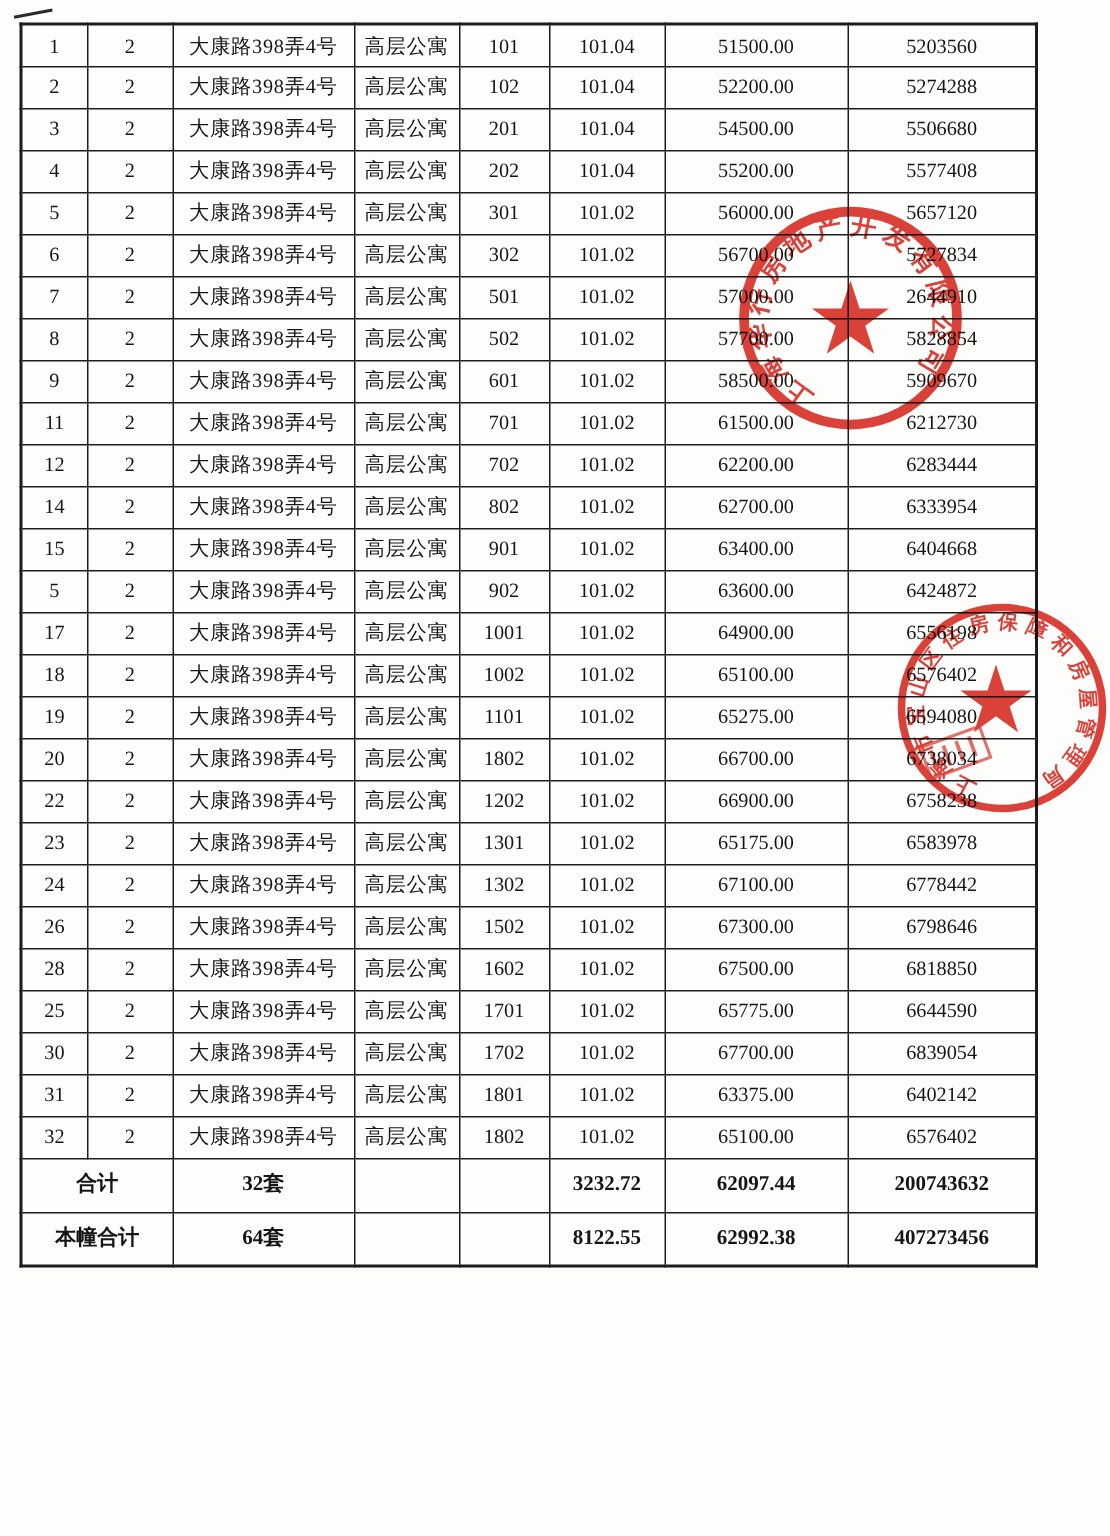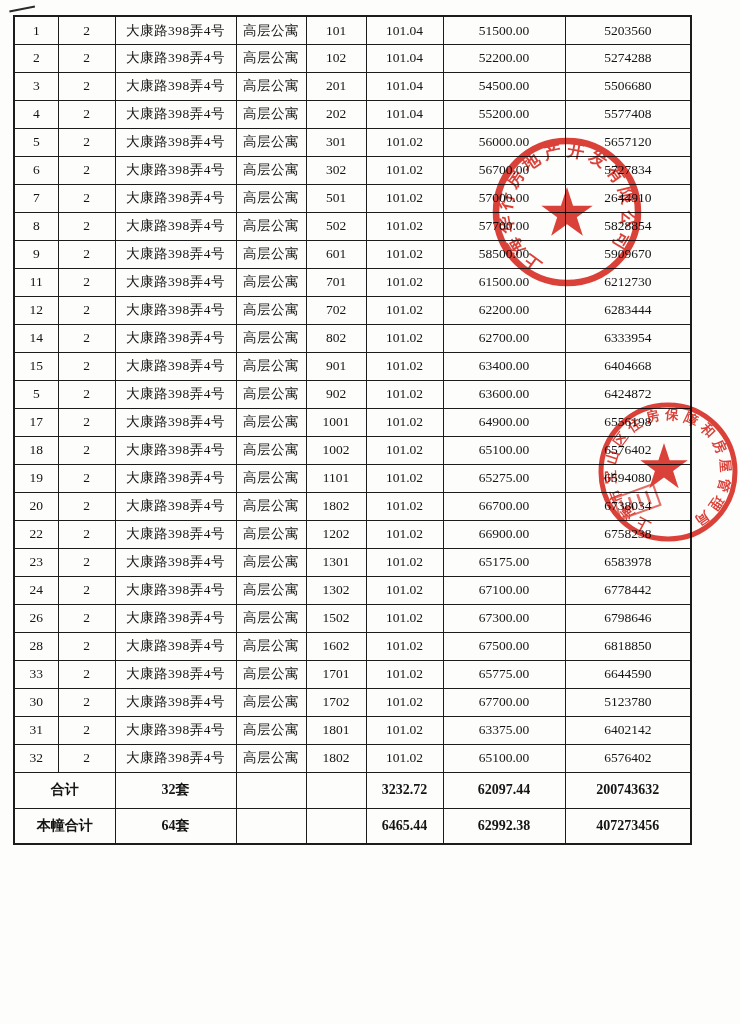--- a/index.html
+++ b/index.html
@@ -286,38 +286,38 @@
         <td class="c-idx">28</td>
         <td class="c-bld">2</td>
         <td class="c-addr">大康路398弄4号</td>
         <td class="c-type">高层公寓</td>
         <td class="c-room">1602</td>
         <td class="c-area">101.02</td>
         <td class="c-price">67500.00</td>
         <td class="c-total">6818850</td>
       </tr>
         <tr class="data-row">
-        <td class="c-idx">33</td>
+        <td class="c-idx">25</td>
         <td class="c-bld">2</td>
         <td class="c-addr">大康路398弄4号</td>
         <td class="c-type">高层公寓</td>
         <td class="c-room">1701</td>
         <td class="c-area">101.02</td>
         <td class="c-price">65775.00</td>
         <td class="c-total">6644590</td>
       </tr>
         <tr class="data-row">
         <td class="c-idx">30</td>
         <td class="c-bld">2</td>
         <td class="c-addr">大康路398弄4号</td>
         <td class="c-type">高层公寓</td>
         <td class="c-room">1702</td>
         <td class="c-area">101.02</td>
         <td class="c-price">67700.00</td>
-        <td class="c-total">5123780</td>
+        <td class="c-total">6839054</td>
       </tr>
         <tr class="data-row">
         <td class="c-idx">31</td>
         <td class="c-bld">2</td>
         <td class="c-addr">大康路398弄4号</td>
         <td class="c-type">高层公寓</td>
         <td class="c-room">1801</td>
         <td class="c-area">101.02</td>
         <td class="c-price">63375.00</td>
         <td class="c-total">6402142</td>
@@ -341,21 +341,21 @@
         <td></td>
         <td>3232.72</td>
         <td>62097.44</td>
         <td>200743632</td>
       </tr>
       <tr class="summary-row">
         <td colspan="2">本幢合计</td>
         <td>64套</td>
         <td></td>
         <td></td>
-        <td>6465.44</td>
+        <td>8122.55</td>
         <td>62992.38</td>
         <td>407273456</td>
       </tr>
     </tbody>
   </table>
 
   <svg class="stamp" style="left:482px;top:127px;" width="170" height="170" viewBox="0 0 170 170">
     <circle cx="85" cy="85" r="71" fill="none" stroke="#d8261d" stroke-width="6.5"></circle>
     <path id="seal1-path" d="M 85 141 A 56 56 0 1 1 85 29 A 56 56 0 1 1 85 141" fill="none"></path>
     <text fill="#d8261d" font-size="17" letter-spacing="4.5" style="font-family:&quot;Liberation Serif&quot;,&quot;DejaVu Serif&quot;,serif;font-weight:700">

